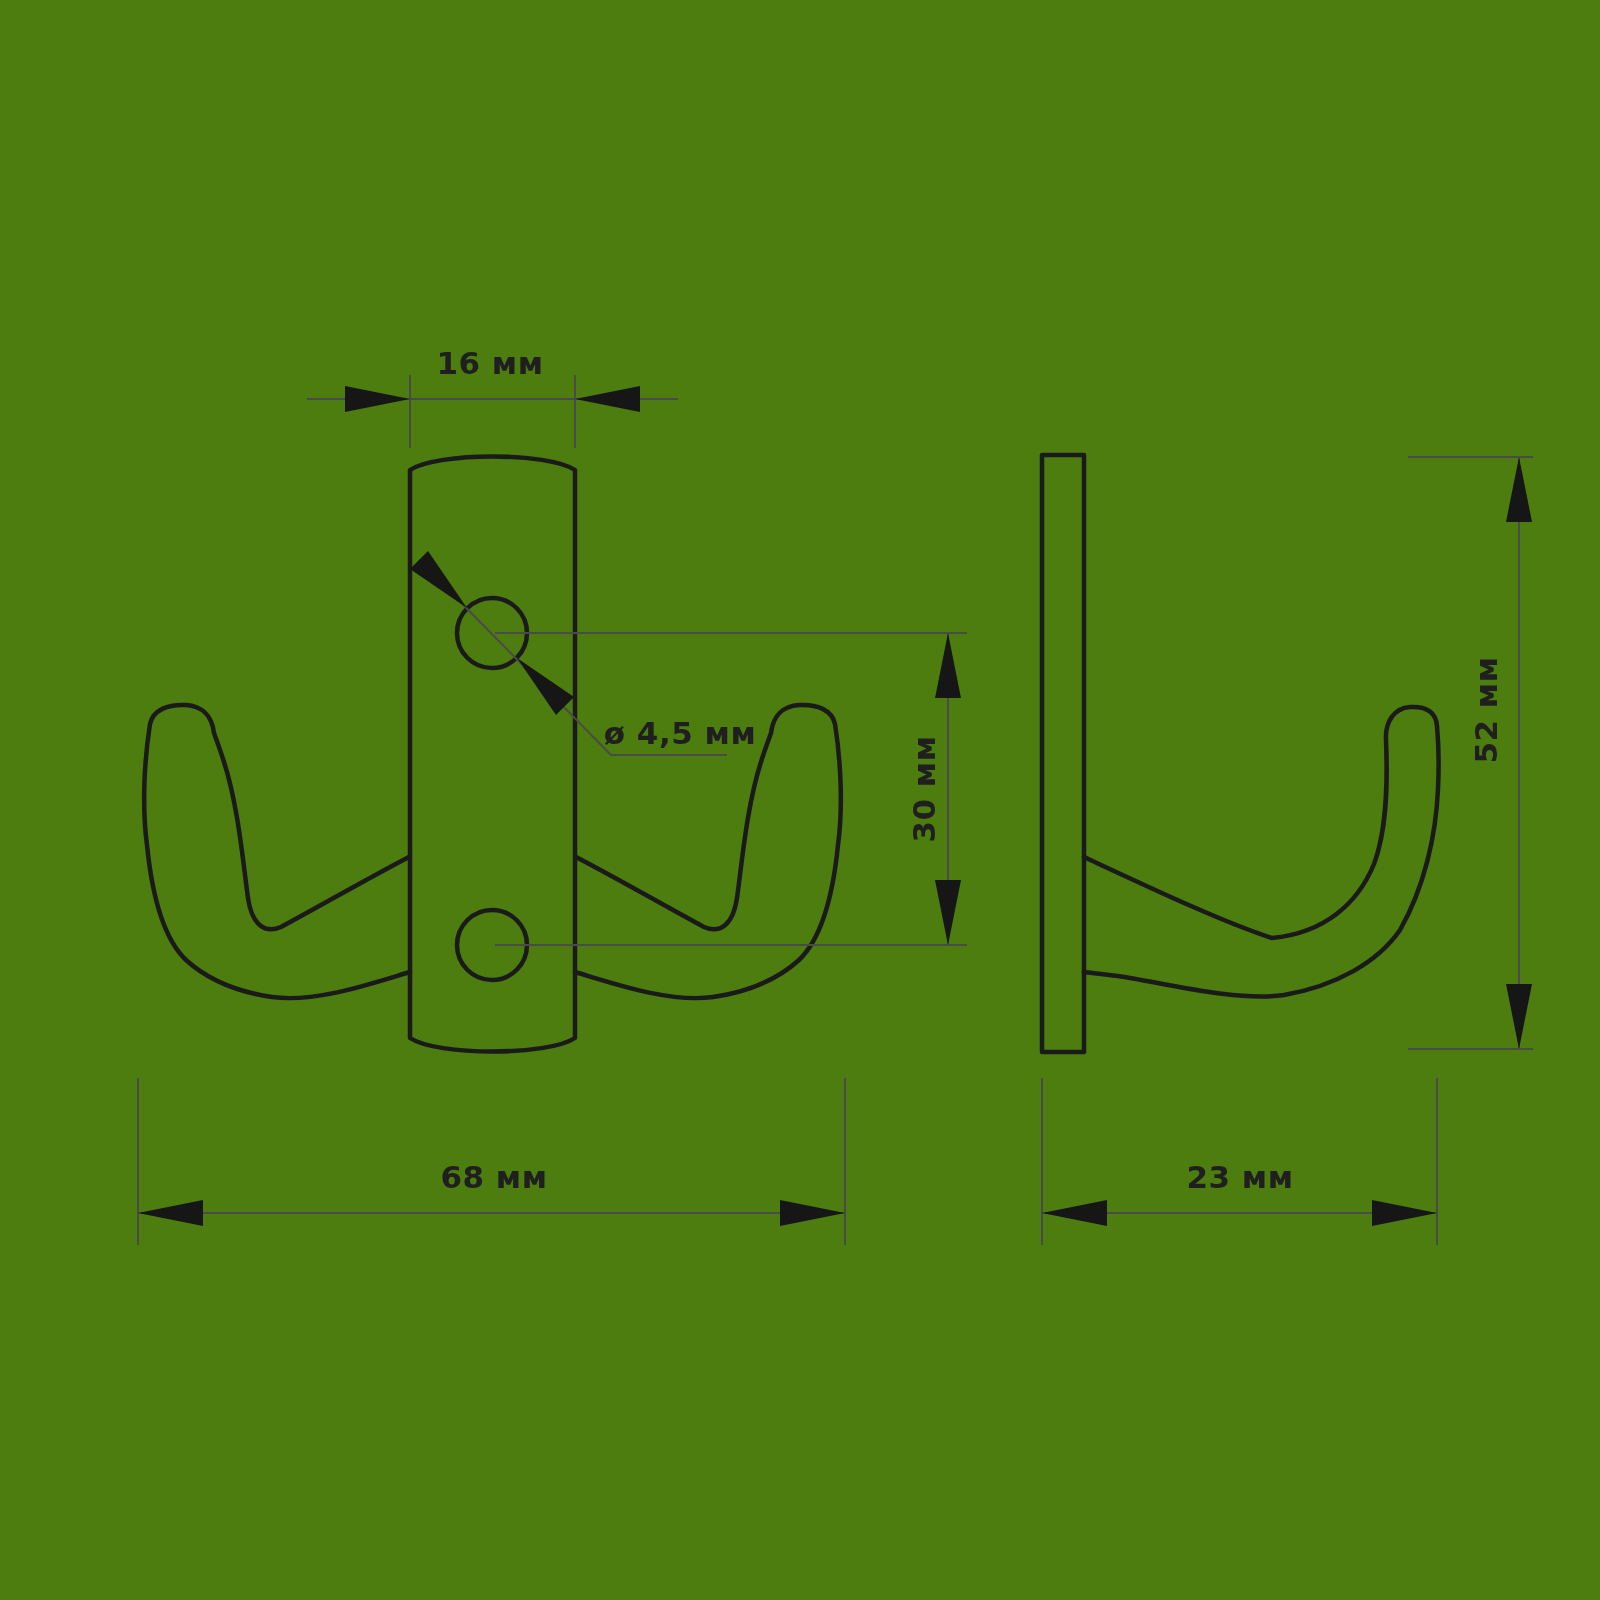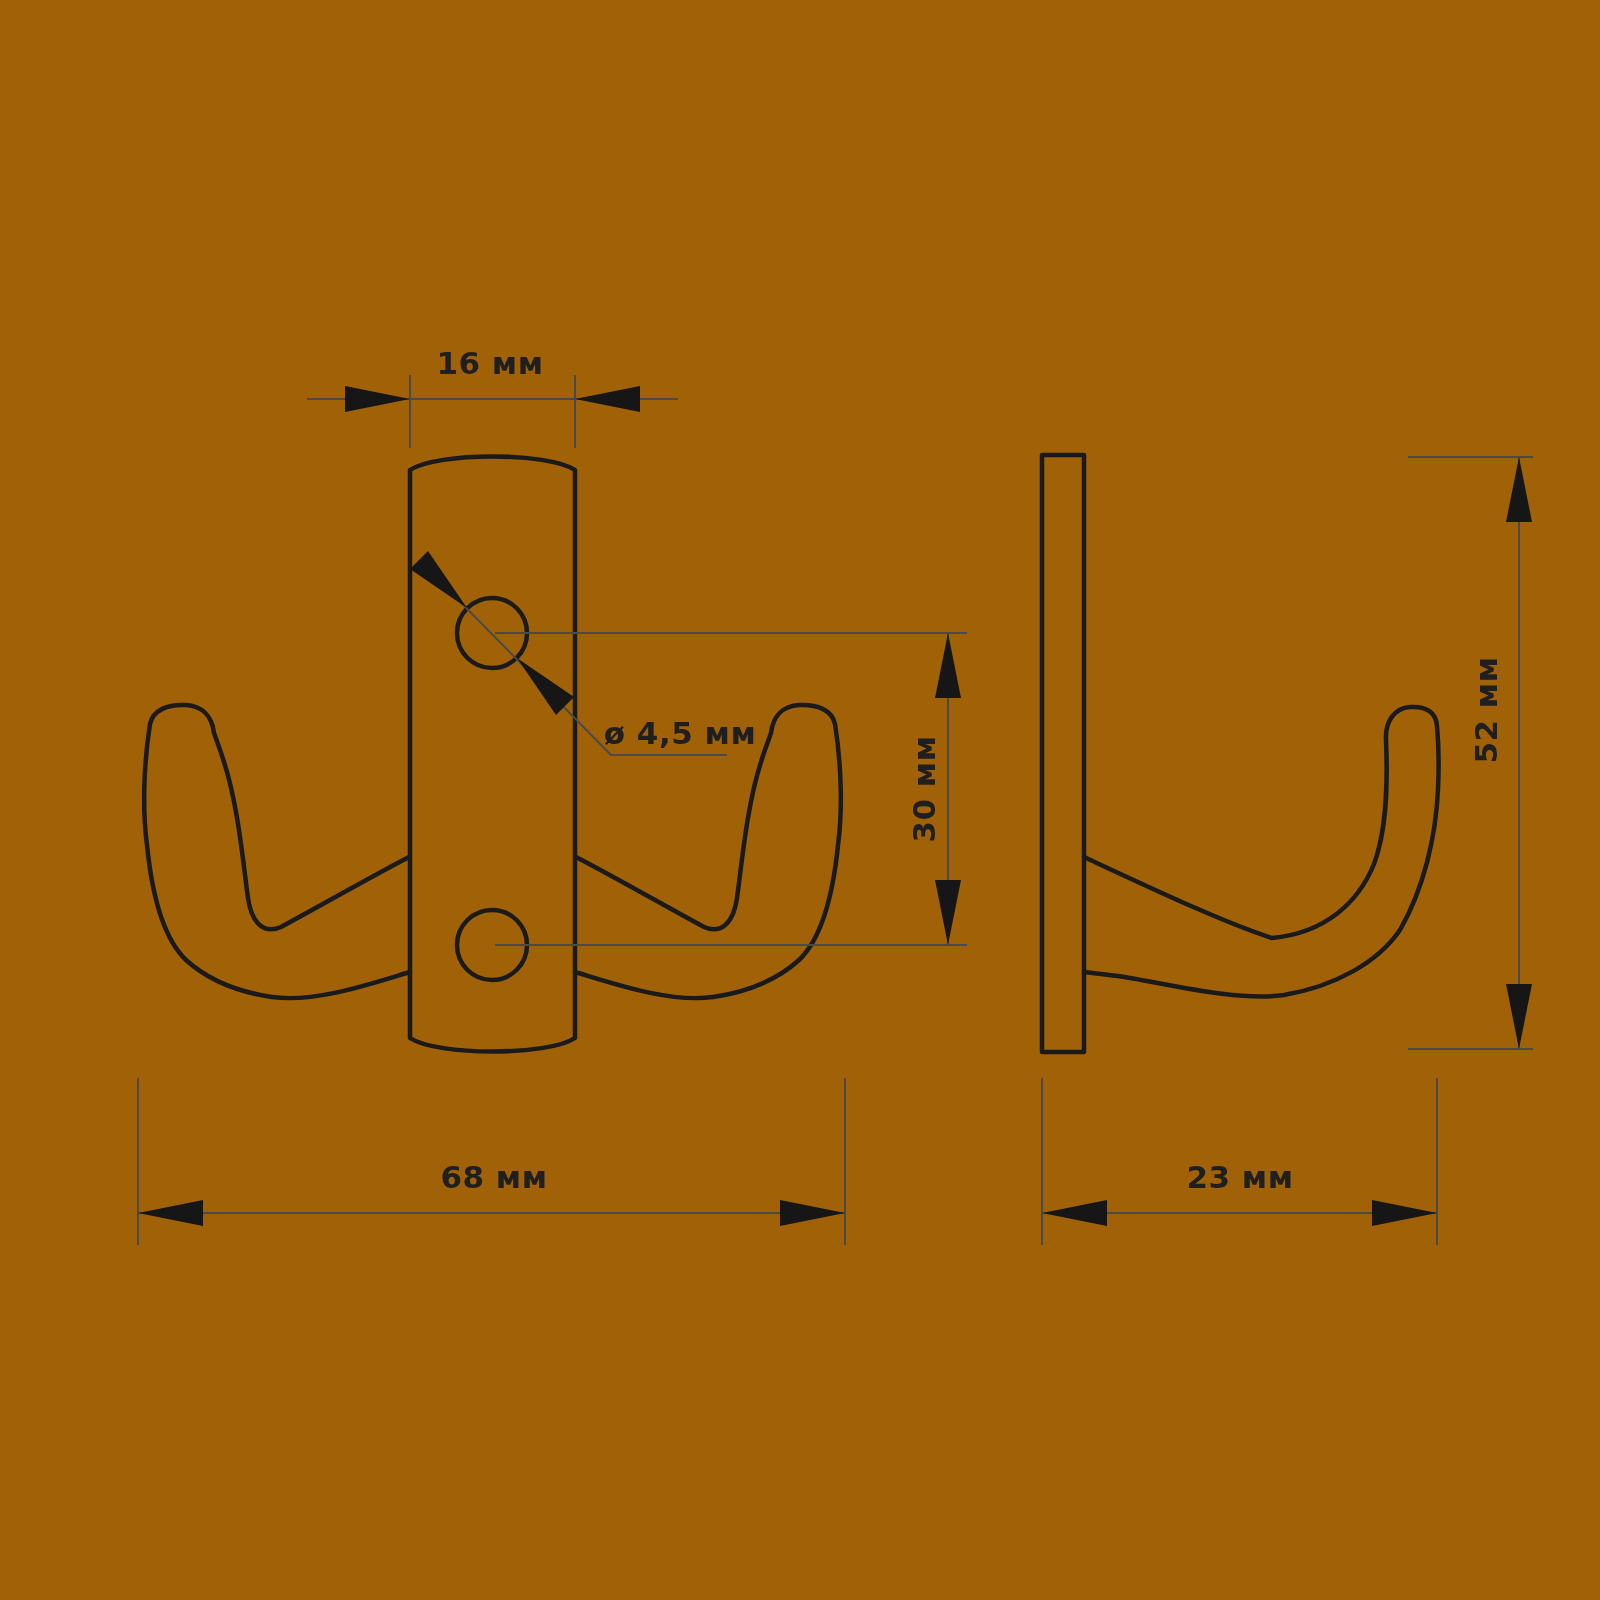--- a/index.html
+++ b/index.html
@@ -7,21 +7,21 @@
     padding: 0;
     background: #ffffff;
     width: 1600px;
     height: 1600px;
     overflow: hidden;
   }
   .drawing-stage {
     width: 1600px;
     height: 1600px;
     position: relative;
-    background: #a16207;
+    background: #4d7c0f;
   }
   svg { display: block; }
   .outline {
     fill: none;
     stroke: #1a1a1a;
     stroke-width: 4.5;
     stroke-linecap: round;
     stroke-linejoin: round;
   }
   .thinline {

